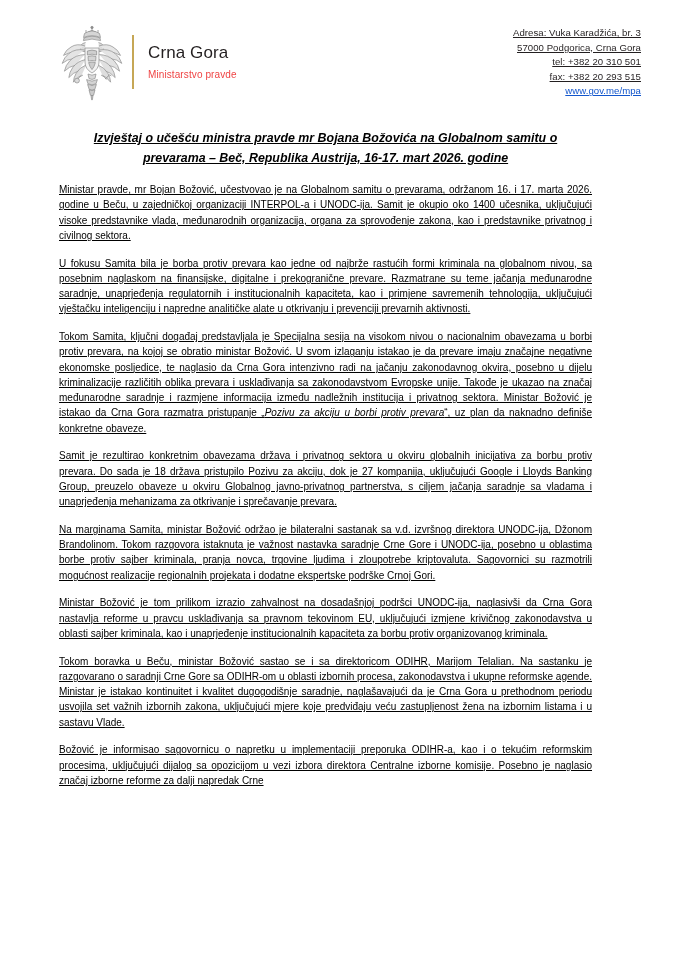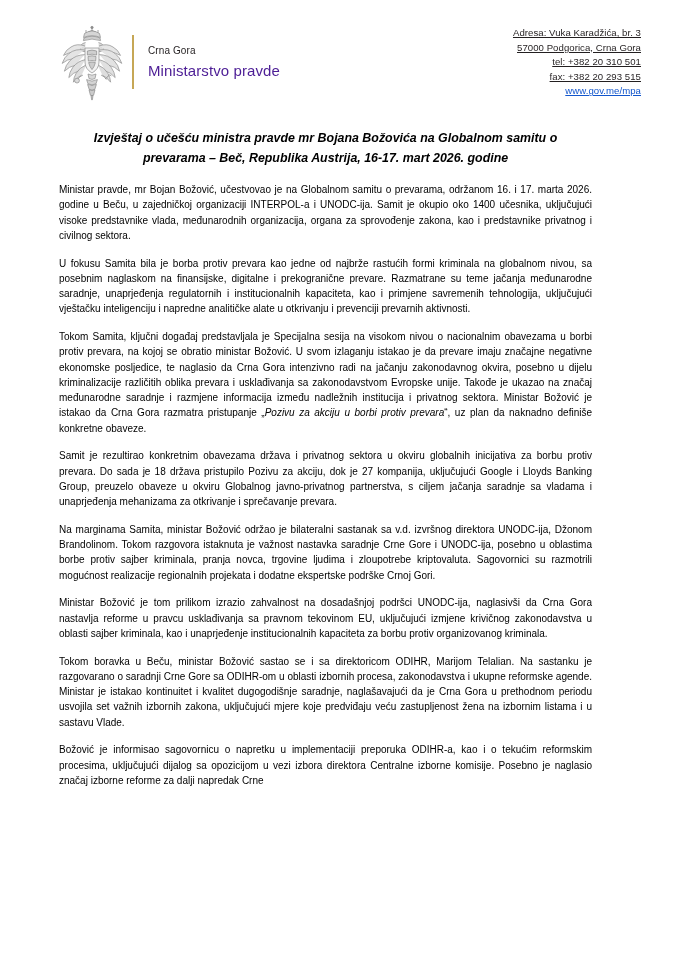--- a/index.html
+++ b/index.html
@@ -48,29 +48,29 @@
     margin: 0 14px 0 6px;
     flex: 0 0 2px;
   }
   .brand-text {
     display: flex;
     flex-direction: column;
     justify-content: center;
     gap: 7px;
   }
   .brand-line-1 {
-    font-size: 10px;
+    font-size: 17px;
     line-height: 1.1;
     color: #231f20;
     letter-spacing: 0.1px;
   }
   .brand-line-2 {
-    font-size: 15px;
+    font-size: 10px;
     line-height: 1.1;
-    color: #4c1d95;
+    color: #ef4444;
     letter-spacing: 0.1px;
   }
   .contact {
     text-align: right;
     font-size: 9.6px;
     line-height: 1.52;
     color: #231f20;
     padding-top: 4px;
     letter-spacing: 0.05px;
     text-decoration: underline;
@@ -79,20 +79,21 @@
     color: #1155cc;
     text-decoration: underline;
     display: inline-block;
     margin-left: 20px;
   }
 
   
   .doc {
     padding: 0 87px 0 59px;
     margin-top: 26px;
+    text-decoration: underline;
   }
   .doc-title {
     font-size: 12.4px;
     font-weight: bold;
     font-style: italic;
     text-align: center;
     line-height: 1.62;
     margin: 0 8px 14px 8px;
     color: #000;
   }

